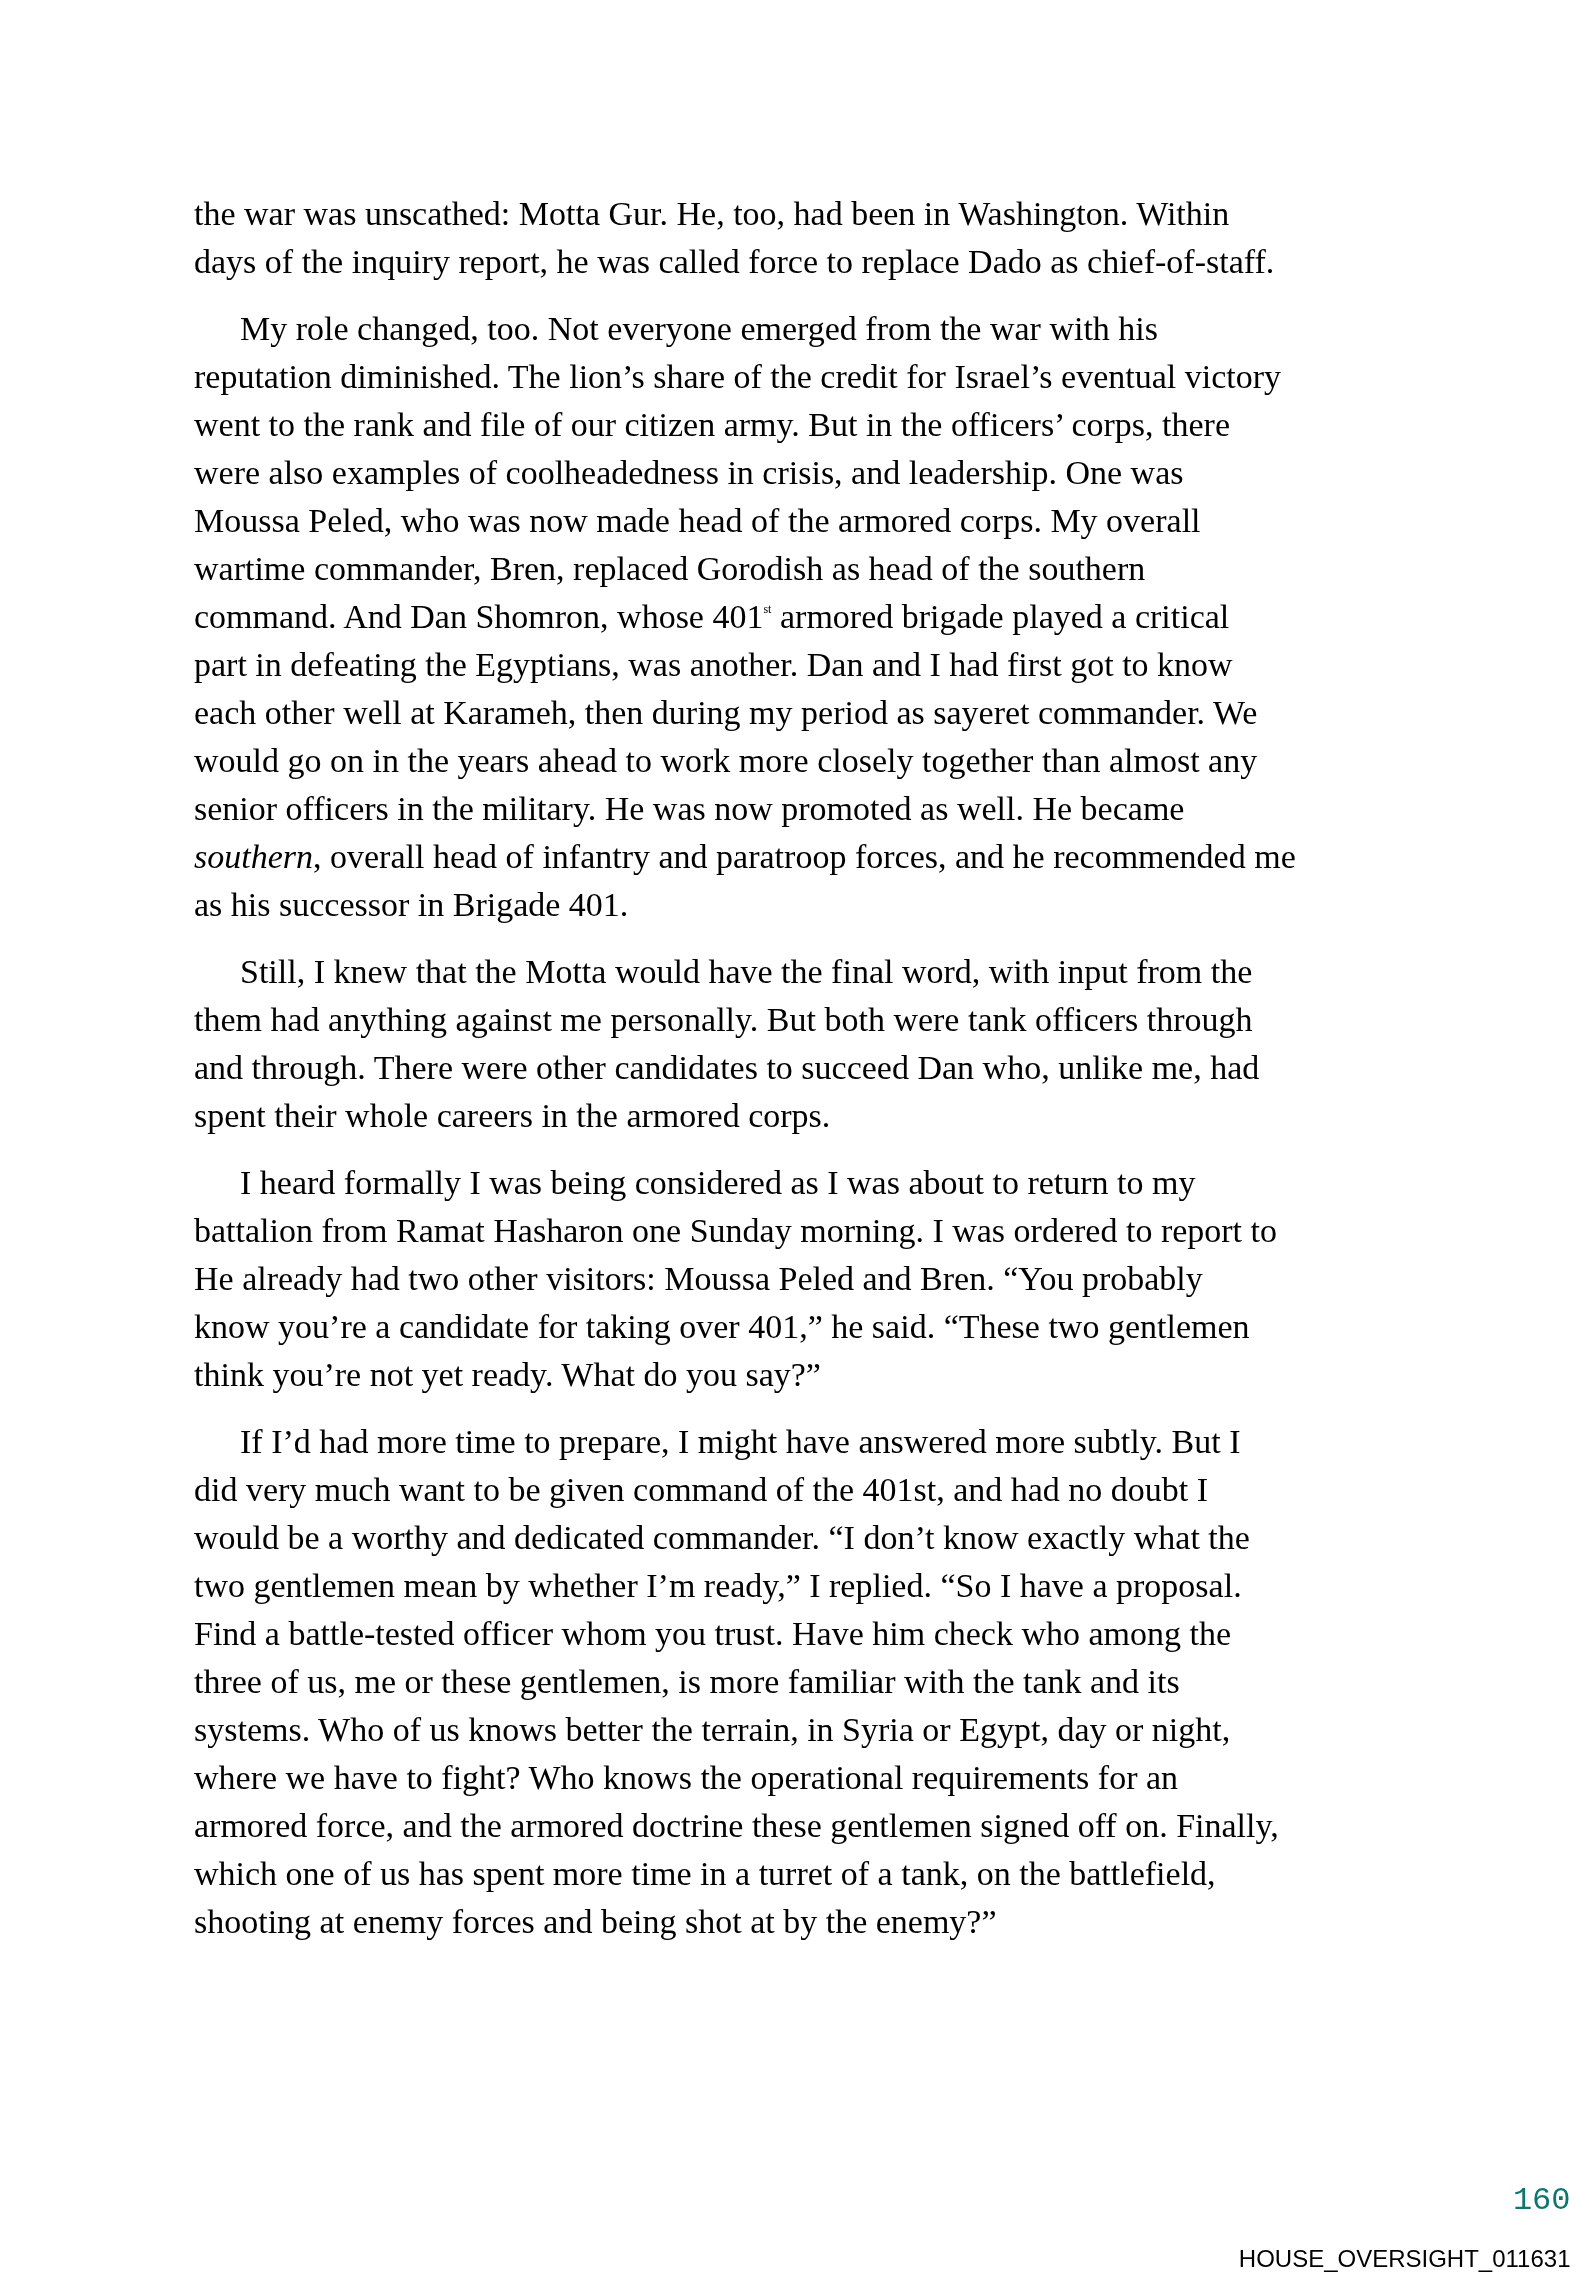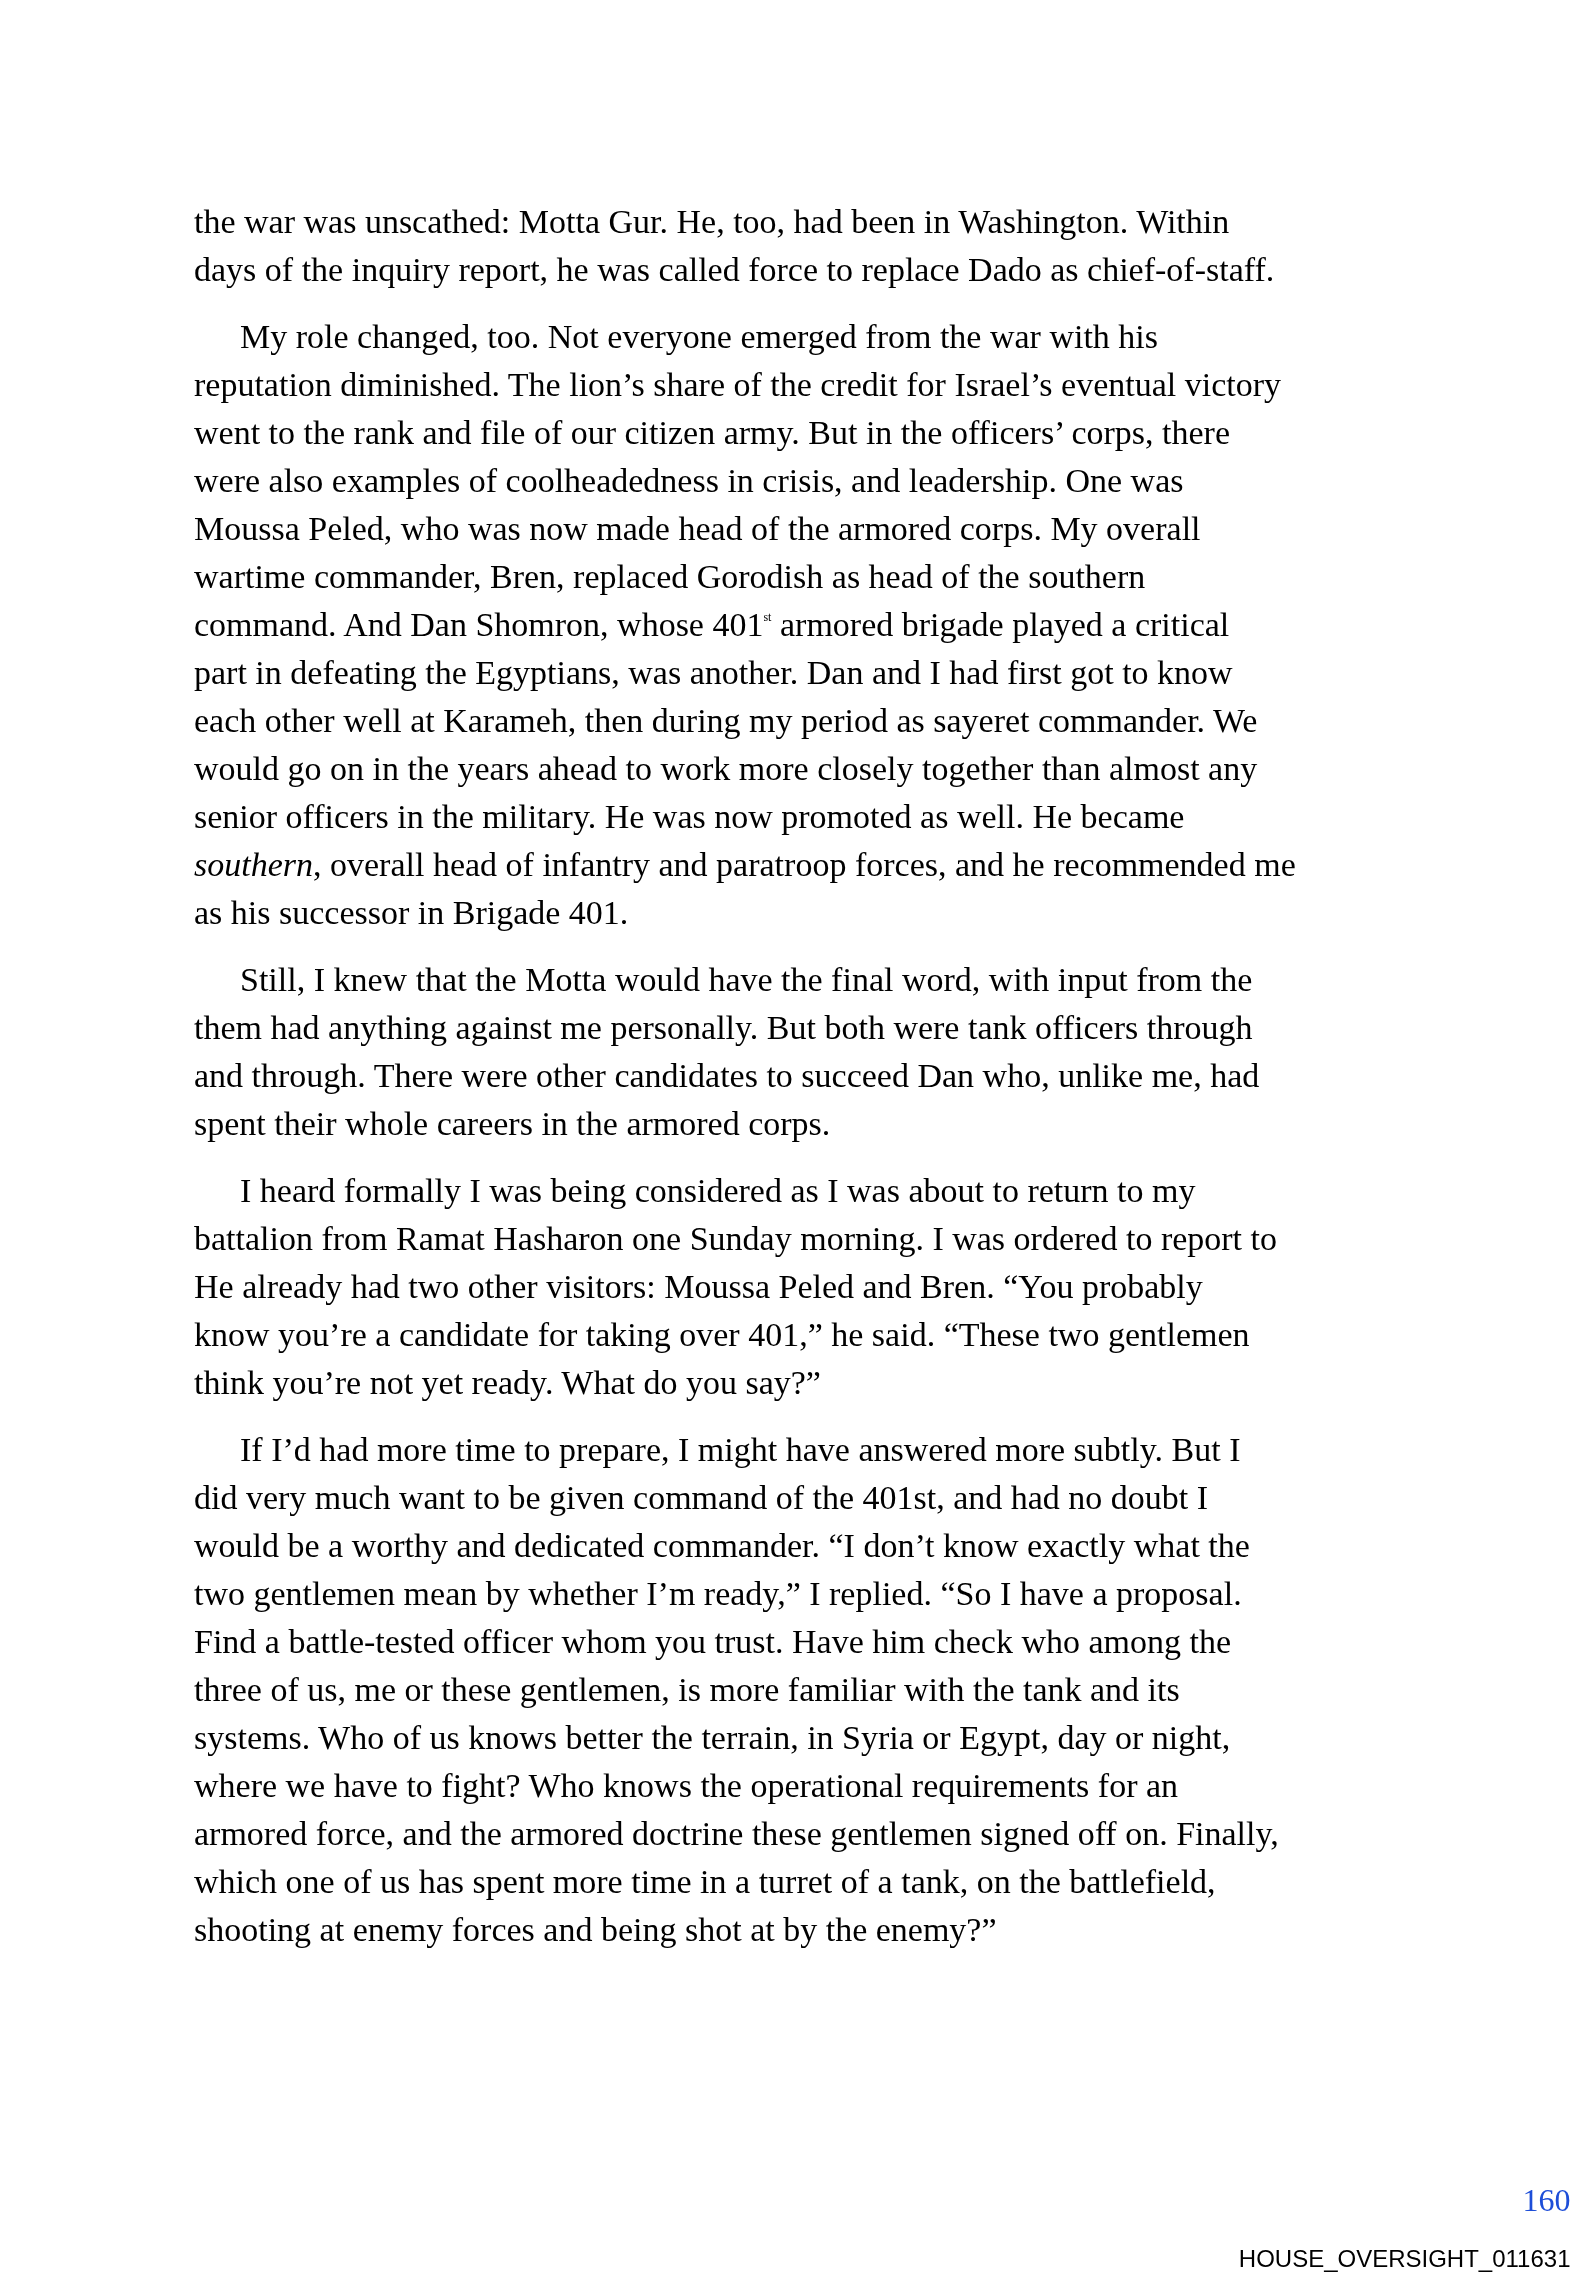--- a/index.html
+++ b/index.html
@@ -1,29 +1,29 @@
 <!DOCTYPE html>
 <html style="font-size:10.3px"><head>
 <meta charset="utf-8">
 <style>
   html, body { margin: 0; padding: 0; background: #ffffff; }
   body { width: 1591px; height: 2295px; position: relative; overflow: hidden; }
   .page { position: absolute; left: 0; top: 0; width: 1591px; height: 2295px; background: #fff; }
   .body-text {
-    position: absolute; left: 194px; top: 198px; width: 1258px;
+    position: absolute; left: 194px; top: 190px; width: 1258px;
     font-family: "Liberation Serif", serif; font-size: 34px; color: #000;
     line-height: 48px;
   }
   .para { margin: 0 0 19px 0; }
   .line { display: block; white-space: nowrap; }
   .indent { padding-left: 46px; }
   sup { font-size: 12px; line-height: 0; vertical-align: 15.4px; }
   .page-number {
     position: absolute; right: 20.5px; top: 2182px;
-    font-family: Liberation Serif, serif; font-size: 32px; color: #1d4ed8;
+    font-family: Liberation Mono, monospace; font-size: 32px; color: #0f766e;
   }
   .bates {
     position: absolute; right: 20.5px; top: 2245px;
     font-family: "Liberation Sans", sans-serif; font-size: 24px; color: #000;
   }
 </style>
 </head>
 <body>
 
 <div class="page">

